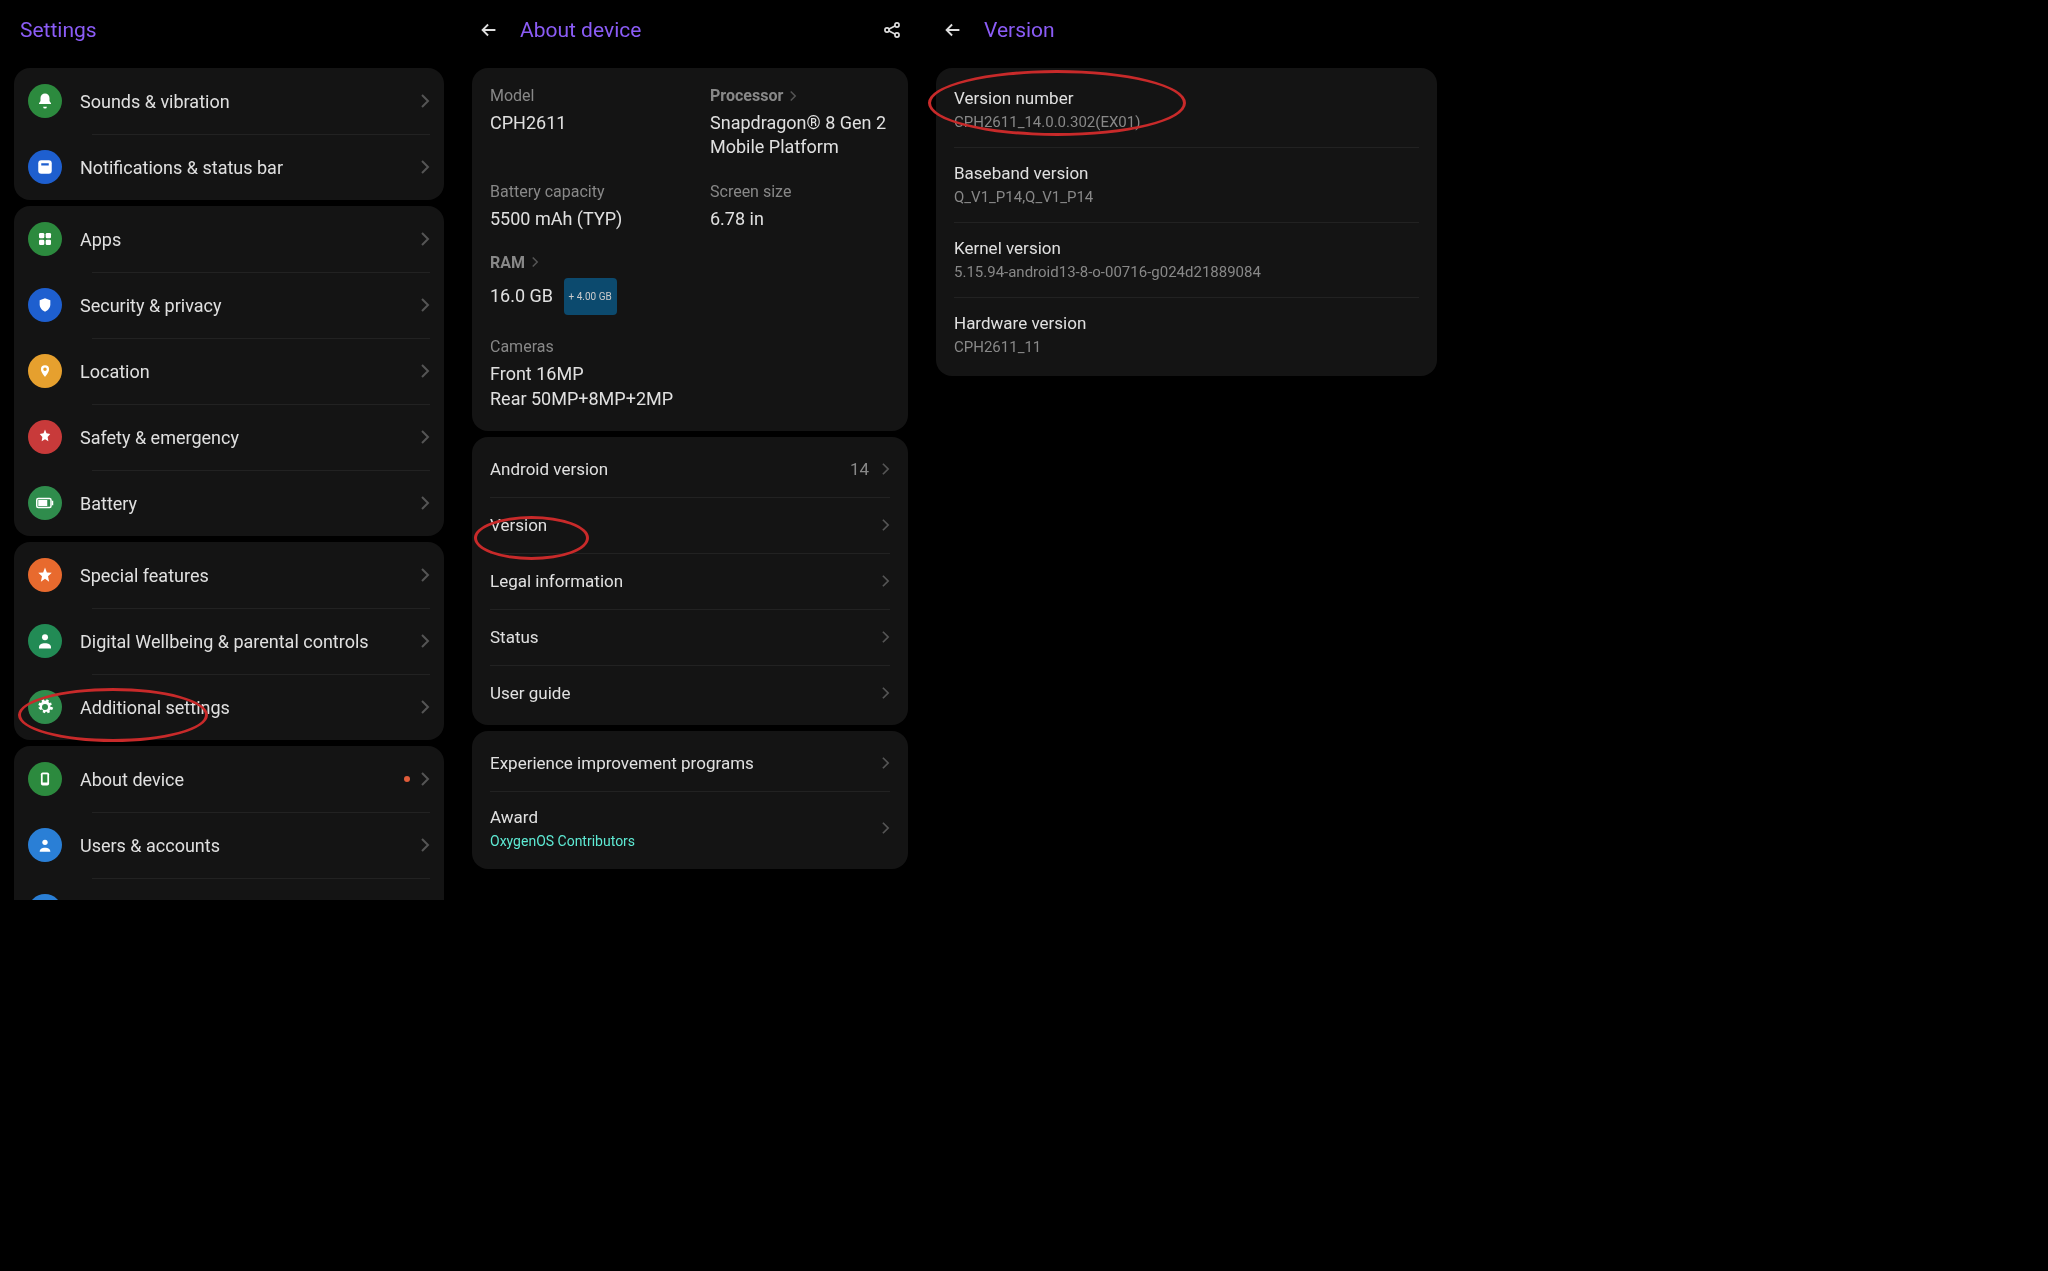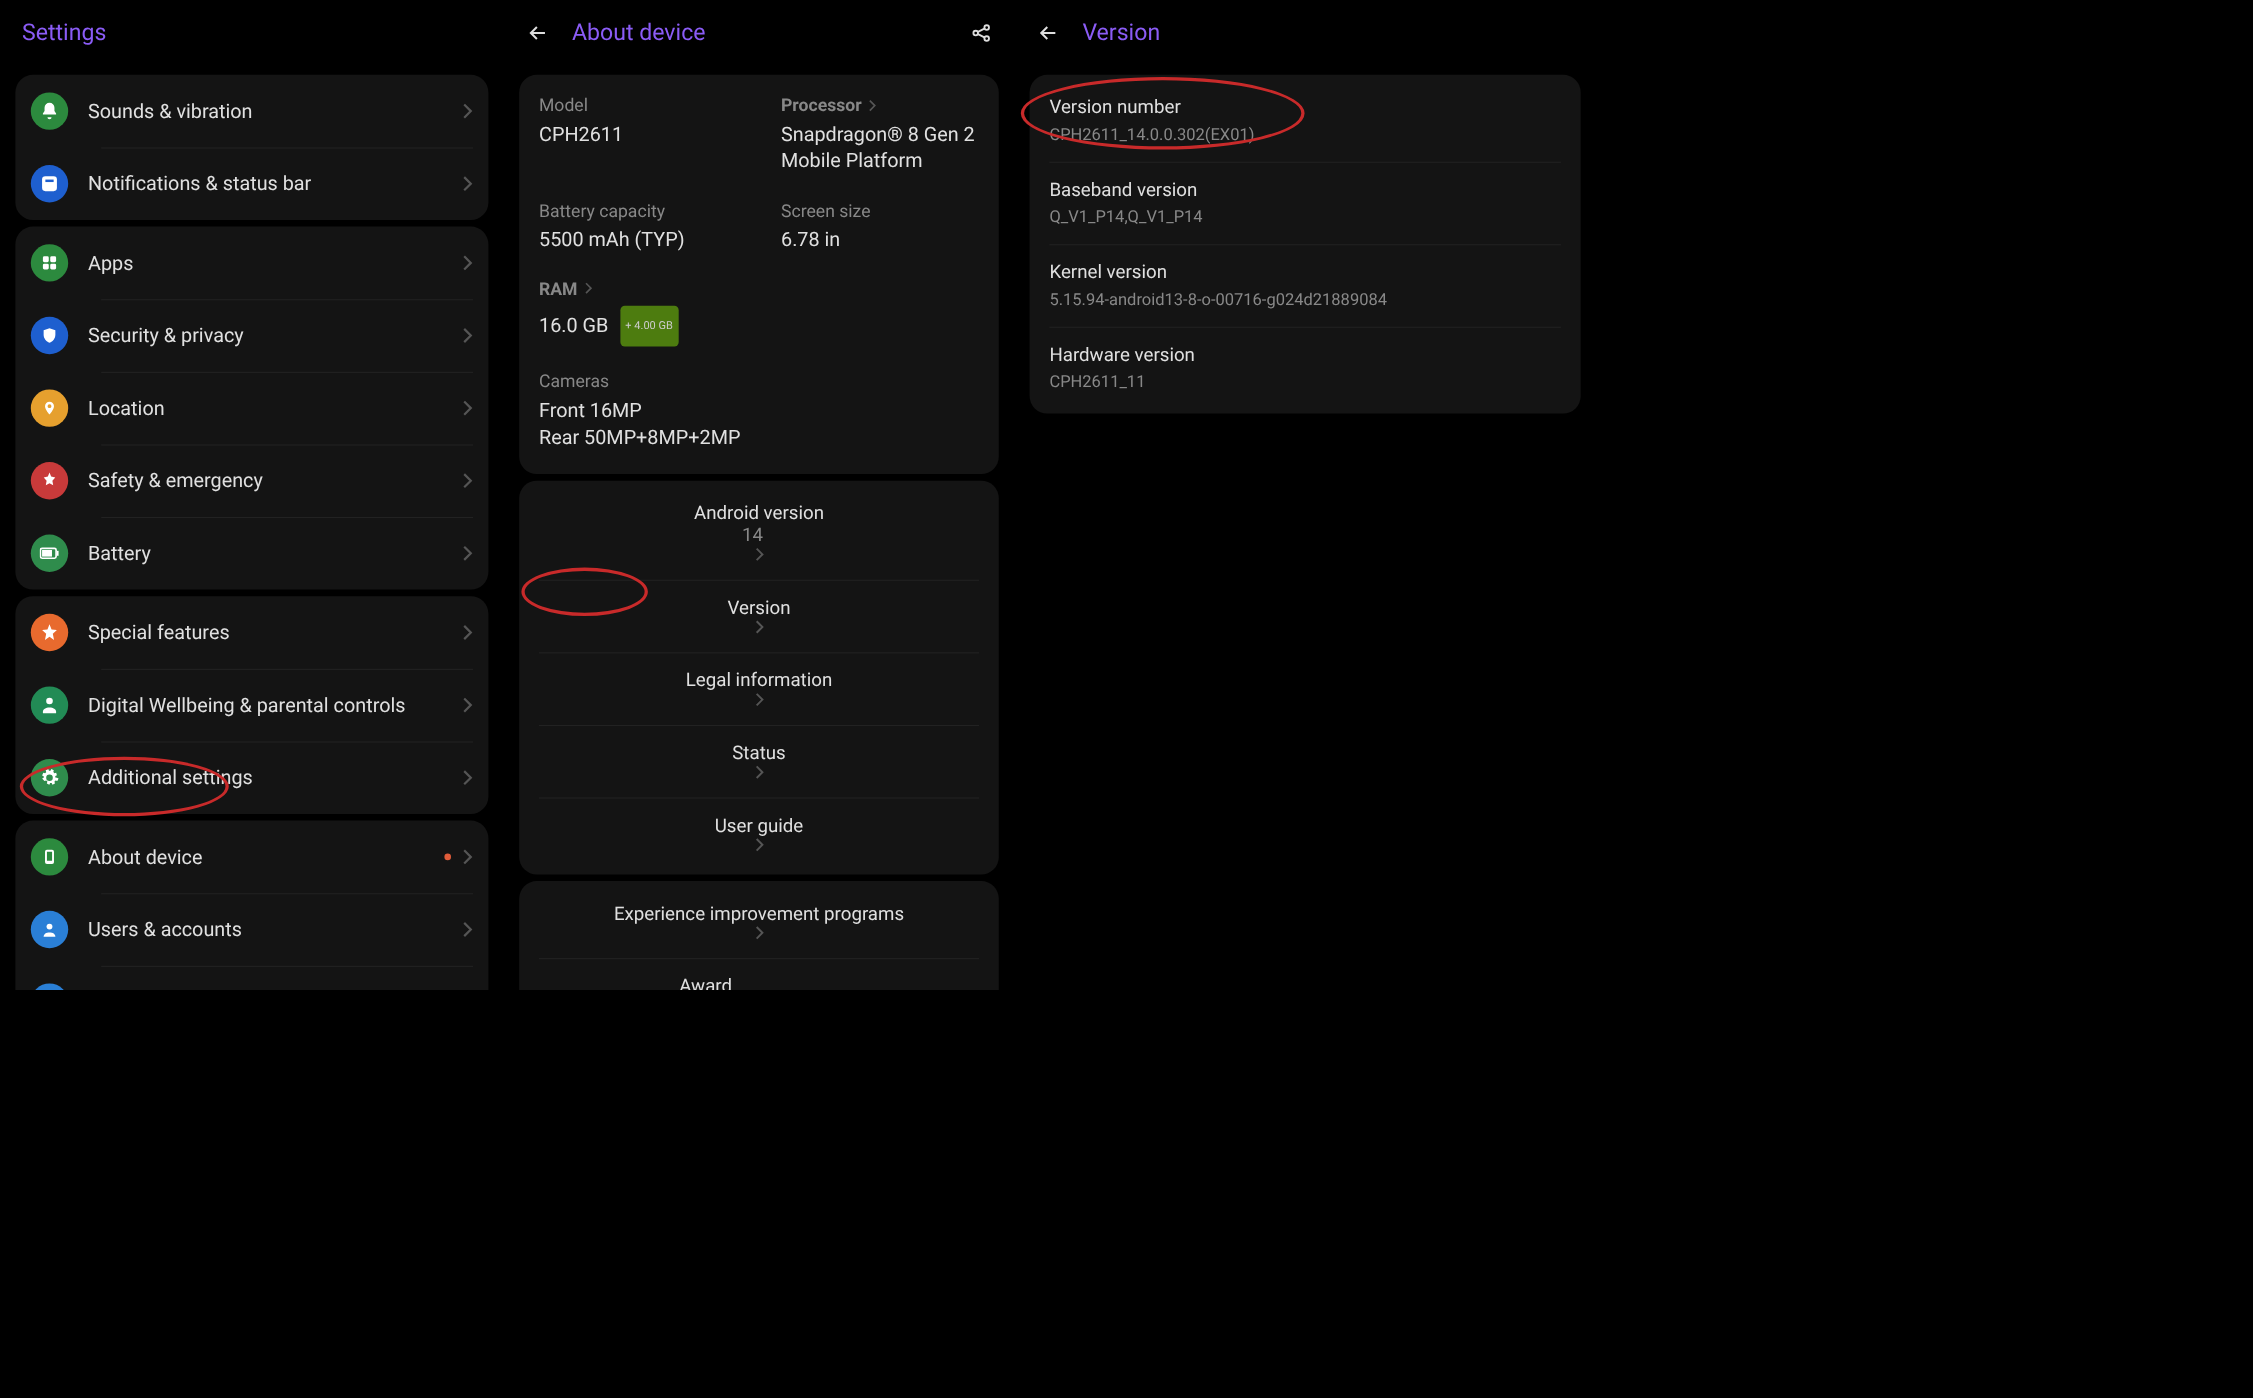--- a/index.html
+++ b/index.html
@@ -117,41 +117,40 @@
     gap: 6px;
   }
   .spec-label.linkish { color: #888; font-weight: bold; }
   .spec-val {
     font-size: 18px;
     color: #e0e0e0;
     line-height: 1.35;
   }
   .ram-badge {
     display: inline-block;
-    background: #4d7c0f;
+    background: #0c4a6e;
     color: #ccc;
     font-size: 10px;
     padding: 12px 5px;
     border-radius: 4px;
     vertical-align: middle;
     margin-left: 6px;
   }
   .two-line-item {
     display: flex;
     flex-direction: column;
     gap: 3px;
   }
   .info-list { padding: 4px 0; }
   .info-item {
     display: flex;
     align-items: center;
     padding: 16px 18px;
     min-height: 56px;
     position: relative;
-    flex-direction: column;
   }
   .info-item + .info-item::before {
     content: "";
     position: absolute;
     top: 0; left: 18px; right: 18px; height: 1px;
     background: #222;
   }
   .info-label {
     font-size: 17px;
     color: #e0e0e0;

